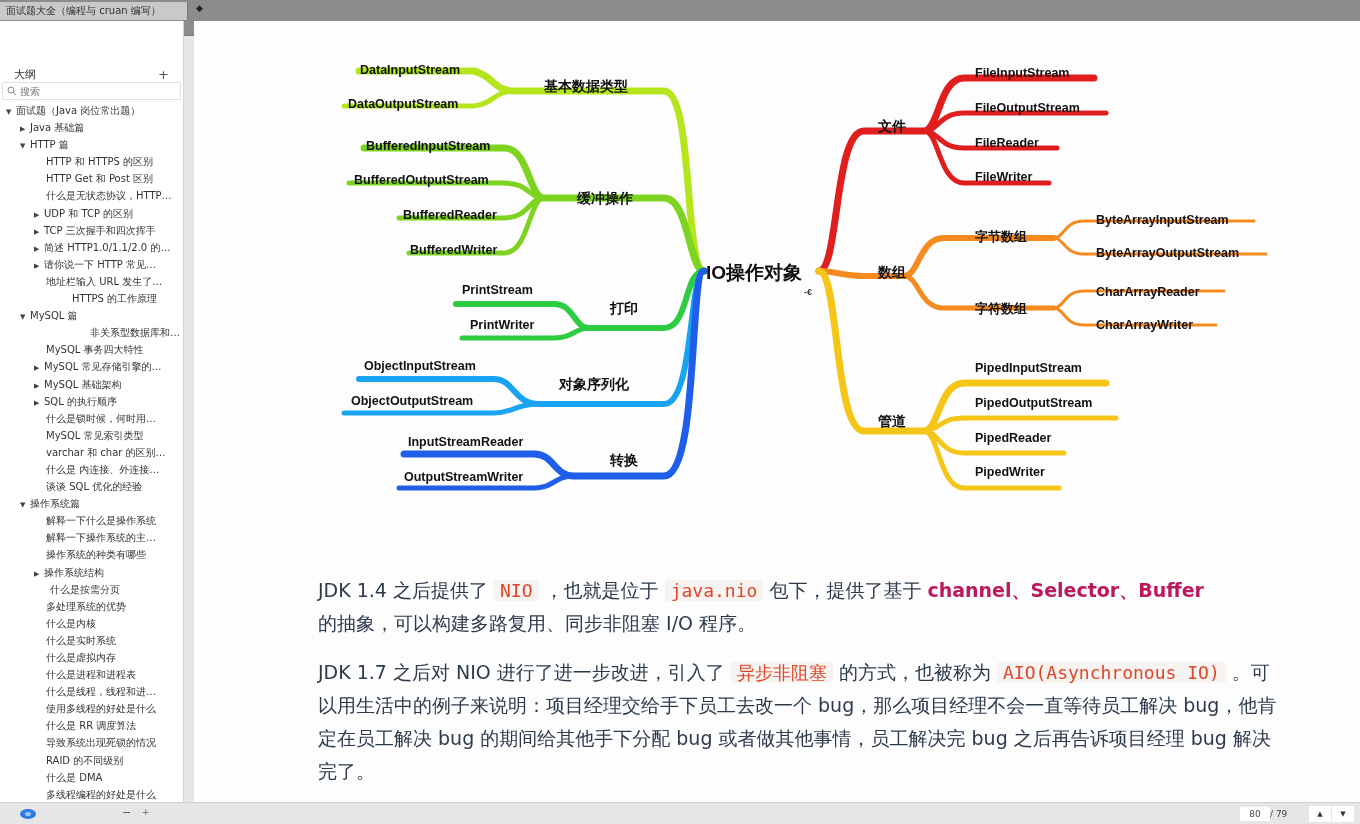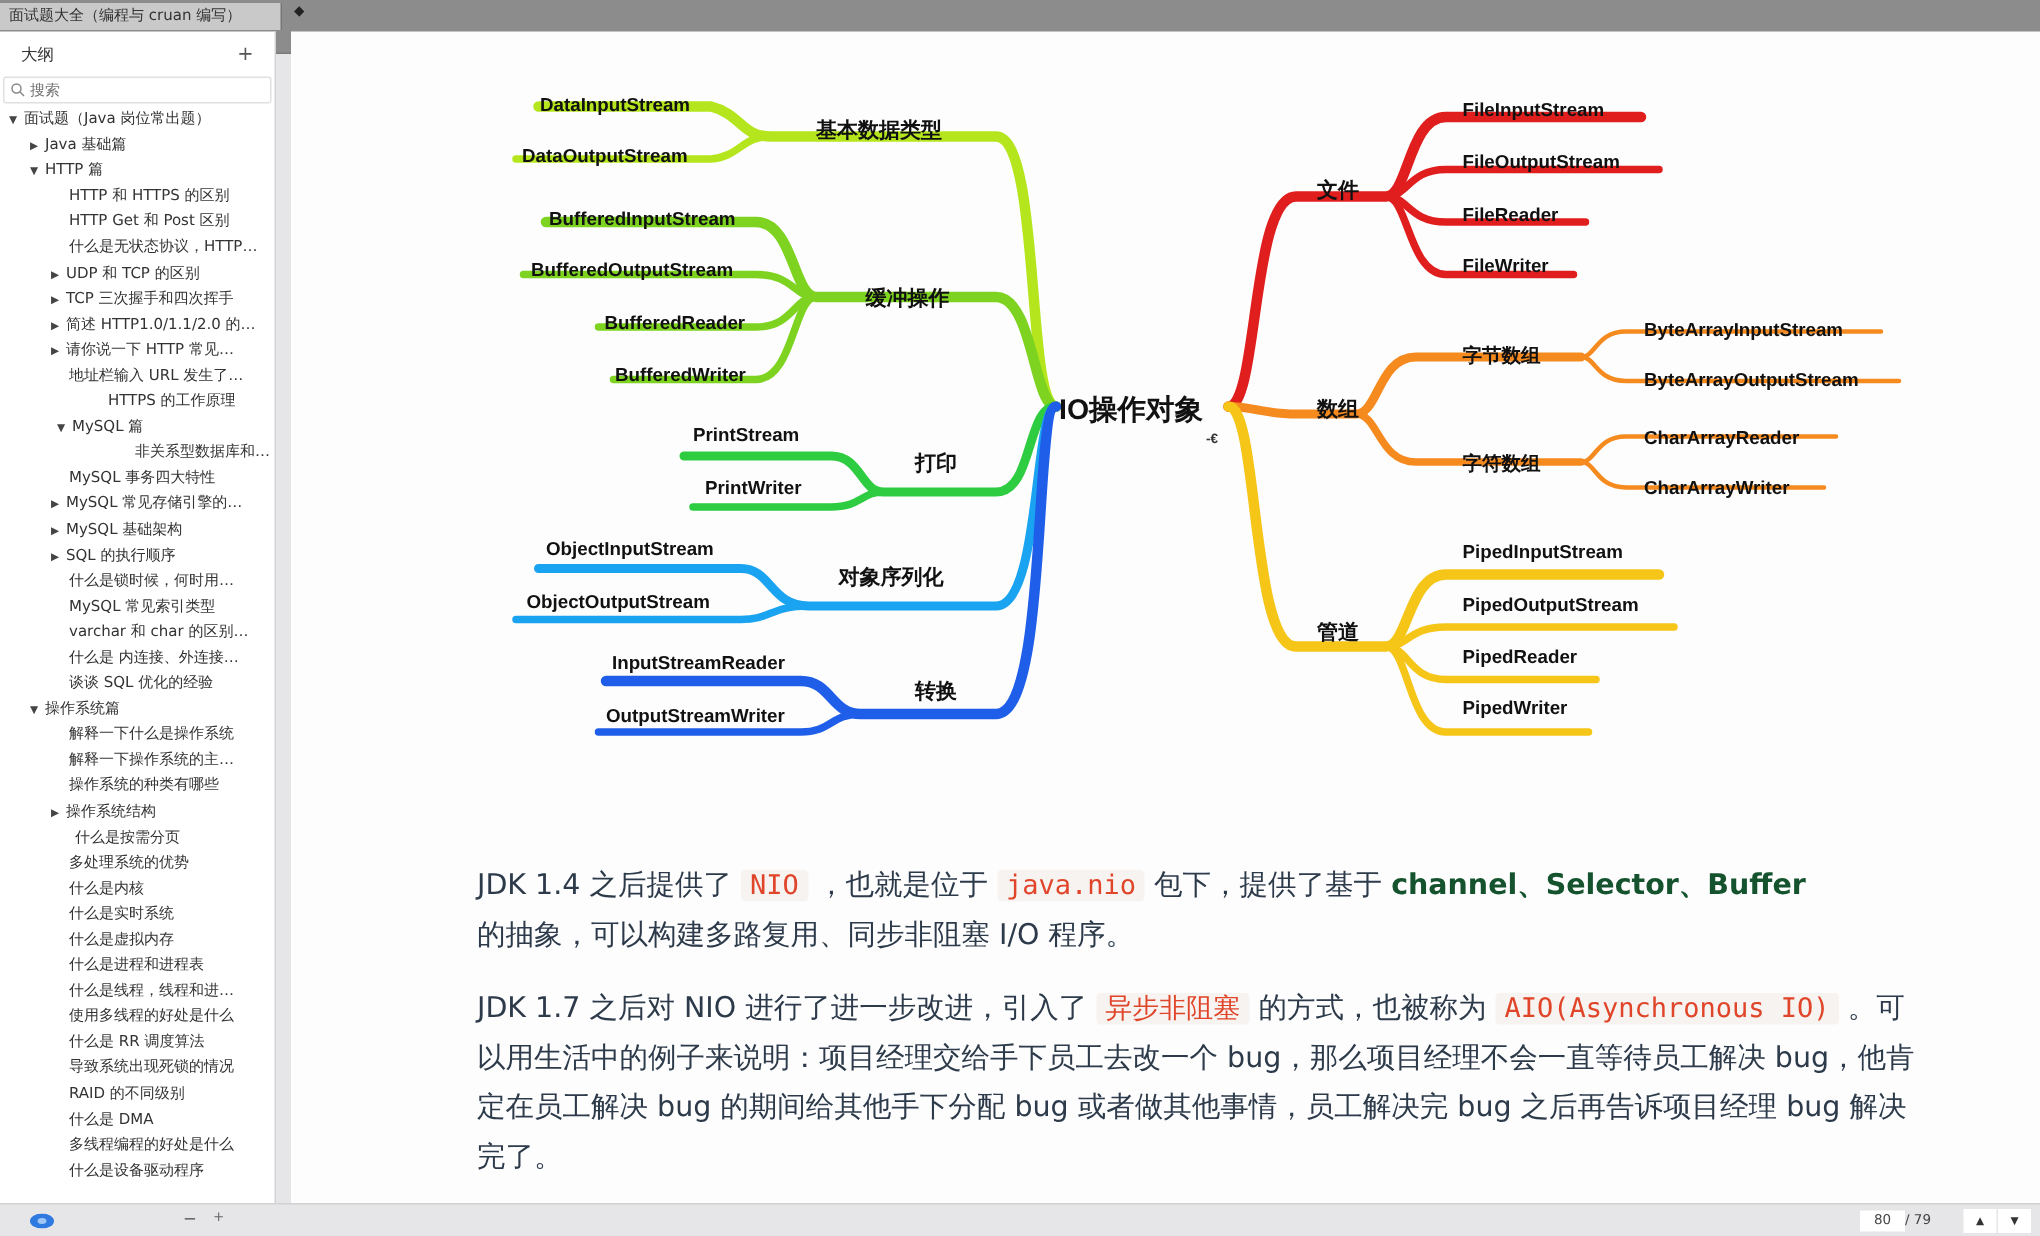--- a/index.html
+++ b/index.html
@@ -1,21 +1,21 @@
 <!DOCTYPE html>
 <html><head>
 <meta charset="utf-8">
 <style>
   * { box-sizing: border-box; margin: 0; padding: 0; }
   html, body { width: 1360px; height: 824px; overflow: hidden; background: #e6e6e8; font-family: "DejaVu Sans", "Liberation Sans", sans-serif; }
   .topbar { position: absolute; left: 0; top: 0; width: 1360px; height: 36px; background: #8c8c8c; border-bottom: 1px solid #7a7a7a; }
   .tab-active { position: absolute; left: 0; top: 2px; width: 188px; height: 18px; background: #c9c9c9; color: #333; font-size: 10px; line-height: 18px; padding-left: 6px; white-space: nowrap; overflow: hidden; border-right: 1px solid #777; }
   .tab-back { position: absolute; left: 196px; top: 3px; font-size: 9px; color: #222; }
   .sidebar { position: absolute; left: 0; top: 21px; width: 184px; height: 781px; background: #ffffff; border-right: 1px solid #d4d4d4; }
-  .sidebar-header { height: 30px; display: flex; align-items: center; justify-content: space-between; padding: 0 14px 0 14px; font-size: 11px; color: #333; }
+  .sidebar-header { height: 30px; display: flex; align-items: flex-end; justify-content: space-between; padding: 0 14px 0 14px; font-size: 11px; color: #333; margin-top: 31px; }
   .sidebar-header .add { font-size: 13px; color: #555; cursor: pointer; }
   .search { margin: 0 2px 0 2px; height: 18px; border: 1px solid #e0e0e0; border-radius: 2px; display: flex; align-items: center; padding-left: 4px; font-size: 10px; color: #aaa; background: #fff; }
   .search svg { margin-right: 3px; }
   .search input { border: none; outline: none; font-size: 10px; color: #999; width: 150px; background: transparent; font-family: "DejaVu Sans", sans-serif; }
   .tree { margin-top: 2px; }
   .tree-item { height: 17.1px; font-size: 10px; line-height: 17px; color: #333; white-space: nowrap; overflow: hidden; text-overflow: ellipsis; cursor: pointer; }
   .tree-item .arrow { display: inline-block; width: 10px; font-size: 7px; color: #444; }
   .bottombar { position: absolute; left: 0; top: 802px; width: 1360px; height: 22px; background: #e6e6e8; border-top: 1px solid #d2d2d2; }
   .eye { position: absolute; left: 20px; top: 6px; }
   .zoom-select { position: absolute; left: 54px; top: 3px; width: 53px; height: 16px; border: 1px solid #bbb; background: #fff; border-radius: 2px; font-size: 9px; line-height: 14px; padding-left: 6px; color: #333; margin-top: 32px; }
@@ -25,21 +25,21 @@
   .page-box { position: absolute; left: 1240px; top: 4px; width: 30px; height: 14px; background: #fff; font-size: 9px; text-align: center; line-height: 14px; color: #444; }
   .page-total { position: absolute; left: 1270px; top: 4px; font-size: 9px; color: #444; line-height: 14px; }
   .nav-up, .nav-down { position: absolute; top: 3px; width: 22px; height: 16px; background: #fff; font-size: 7px; text-align: center; line-height: 16px; color: #333; cursor: pointer; }
   .nav-up { left: 1309px; }
   .nav-down { left: 1332px; }
   .main { position: absolute; left: 194px; top: 21px; width: 1166px; height: 781px; background: #fdfdfe; overflow: hidden; }
   .mindmap { position: absolute; left: 0; top: 0; width: 1166px; height: 500px; }
   .mindmap svg text { font-family: "Liberation Sans", "DejaVu Sans", sans-serif; font-weight: bold; }
   .para { position: absolute; left: 124px; width: 960px; font-size: 19px; color: #2c3a4a; line-height: 33px; font-family: "DejaVu Sans", "Liberation Sans", sans-serif; }
   .code { font-family: "DejaVu Sans Mono", "Liberation Mono", monospace; color: #e0452a; background: #f6f3f1; padding: 0 6px; border-radius: 3px; font-size: 18px; }
-  .bold { font-weight: bold; color: #14532d; }
+  .bold { font-weight: bold; color: #be185d; }
 </style>
 </head>
 <body>
 
 <div class="topbar">
   <div class="tab-active">面试题大全（编程与 cruan 编写）</div>
   <div class="tab-back">◆</div>
 </div>
 
 <div class="sidebar">
@@ -60,21 +60,21 @@
       <div class="tree-item" style="padding-left: 20px;"><span class="arrow">▼</span><span>HTTP 篇</span></div>
       <div class="tree-item" style="padding-left: 46px;"><span>HTTP 和 HTTPS 的区别</span></div>
       <div class="tree-item" style="padding-left: 46px;"><span>HTTP Get 和 Post 区别</span></div>
       <div class="tree-item" style="padding-left: 46px;"><span>什么是无状态协议，HTTP…</span></div>
       <div class="tree-item" style="padding-left: 34px;"><span class="arrow">▶</span><span>UDP 和 TCP 的区别</span></div>
       <div class="tree-item" style="padding-left: 34px;"><span class="arrow">▶</span><span>TCP 三次握手和四次挥手</span></div>
       <div class="tree-item" style="padding-left: 34px;"><span class="arrow">▶</span><span>简述 HTTP1.0/1.1/2.0 的…</span></div>
       <div class="tree-item" style="padding-left: 34px;"><span class="arrow">▶</span><span>请你说一下 HTTP 常见…</span></div>
       <div class="tree-item" style="padding-left: 46px;"><span>地址栏输入 URL 发生了…</span></div>
       <div class="tree-item" style="padding-left: 46px; text-align: center;"><span>HTTPS 的工作原理</span></div>
-      <div class="tree-item" style="padding-left: 38px;"><span class="arrow">▼</span><span>MySQL 篇</span></div>
+      <div class="tree-item" style="padding-left: 20px;"><span class="arrow">▼</span><span>MySQL 篇</span></div>
       <div class="tree-item" style="padding-left: 46px; margin-left: 44px;"><span>非关系型数据库和关系…</span></div>
       <div class="tree-item" style="padding-left: 46px;"><span>MySQL 事务四大特性</span></div>
       <div class="tree-item" style="padding-left: 34px;"><span class="arrow">▶</span><span>MySQL 常见存储引擎的…</span></div>
       <div class="tree-item" style="padding-left: 34px;"><span class="arrow">▶</span><span>MySQL 基础架构</span></div>
       <div class="tree-item" style="padding-left: 34px;"><span class="arrow">▶</span><span>SQL 的执行顺序</span></div>
       <div class="tree-item" style="padding-left: 46px;"><span>什么是锁时候，何时用…</span></div>
       <div class="tree-item" style="padding-left: 46px;"><span>MySQL 常见索引类型</span></div>
       <div class="tree-item" style="padding-left: 46px;"><span>varchar 和 char 的区别…</span></div>
       <div class="tree-item" style="padding-left: 46px;"><span>什么是 内连接、外连接…</span></div>
       <div class="tree-item" style="padding-left: 46px;"><span>谈谈 SQL 优化的经验</span></div>

